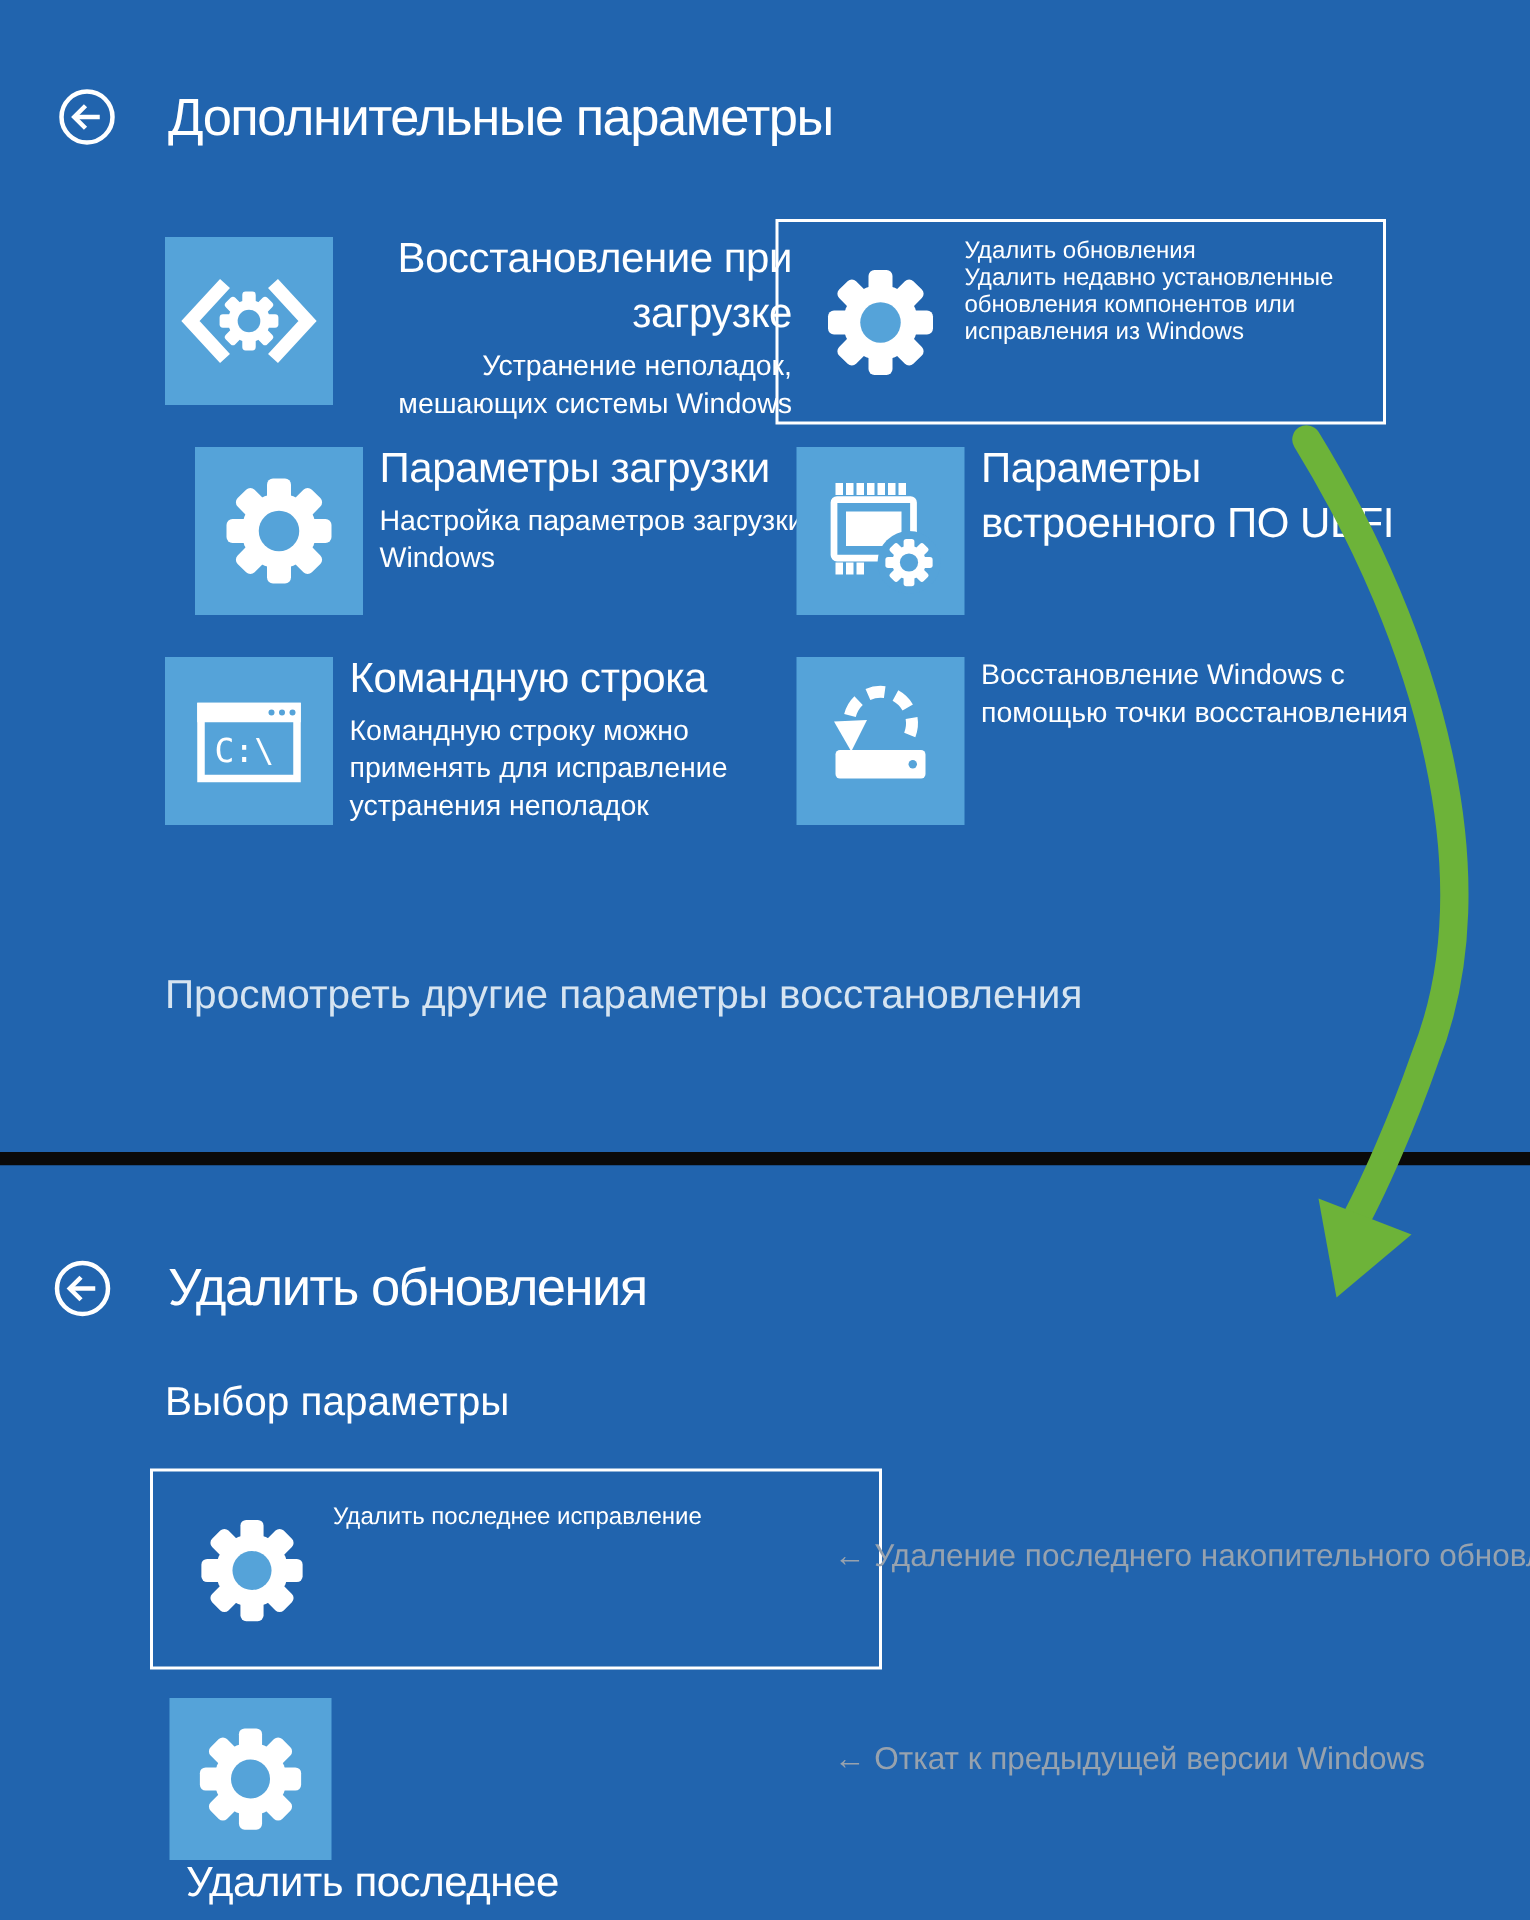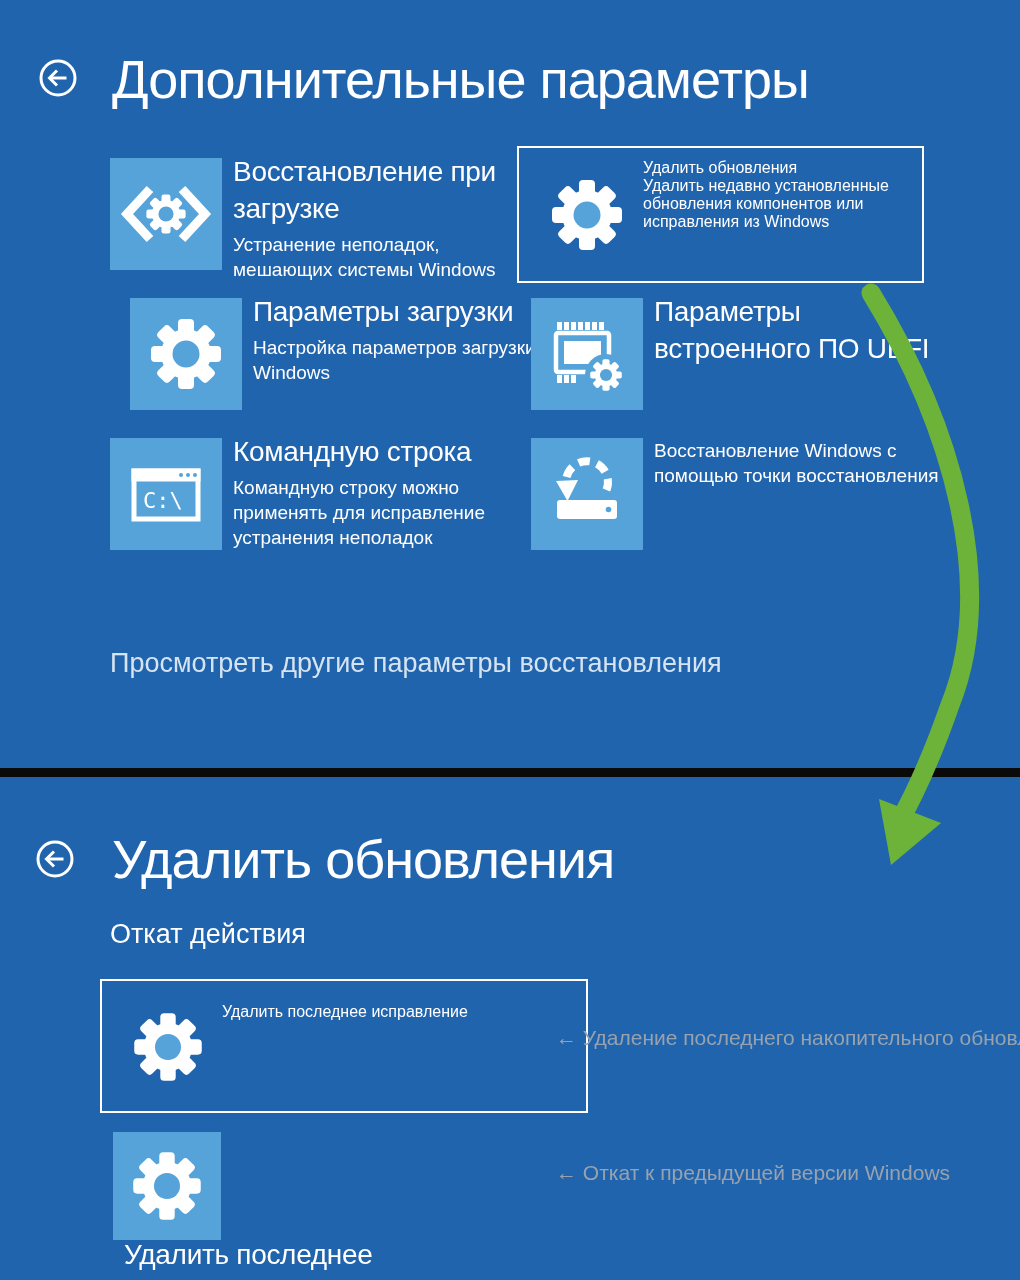--- a/index.html
+++ b/index.html
@@ -8,37 +8,37 @@
   }
   *{margin:0;padding:0;box-sizing:border-box;}
   html,body{background:var(--bg);}
   body{font-family:"Liberation Sans","DejaVu Sans",sans-serif;color:#fff;}
   .stage{position:relative;width:1020px;height:1280px;overflow:hidden;background:var(--bg);}
   .screen{position:absolute;left:0;width:1020px;background:var(--bg);}
   .screen1{top:0;height:768px;}
   .divider{position:absolute;left:0;top:768px;width:1020px;height:9px;background:var(--divider);}
   .screen2{top:777px;height:503px;}
 
-  .h1{position:absolute;font-size:54px;line-height:62px;font-weight:400;letter-spacing:-1px;white-space:nowrap;}
+  .h1{position:absolute;font-size:35px;line-height:62px;font-weight:400;letter-spacing:-1px;white-space:nowrap;}
   .s1-title{left:112px;top:48px;}
   .s2-title{left:112px;top:828px;}
   .back{position:absolute;width:40px;height:40px;cursor:pointer;}
   .s1-back{left:38px;top:58px;}
   .s2-back{left:35px;top:839px;}
 
   .tile{position:absolute;display:flex;align-items:flex-start;cursor:pointer;}
   .tile .icon-box{flex:none;background:var(--tile-icon-bg);}
   .tile .icon-box svg{display:block;width:100%;height:100%;}
   .tile .txt{padding-left:11px;margin-top:-5px;}
   .tile .t-title{font-size:28px;line-height:37px;font-weight:400;letter-spacing:-0.3px;}
   .tile .t-desc{font-size:19px;line-height:25px;margin-top:5px;}
   .icon-112{width:112px;height:112px;}
   .icon-108{width:108px;height:108px;}
 
-  .t-r1l{left:110px;top:158px;} .t-r2l{left:110px;top:298px;padding-left:20px;} .t-r3l{left:110px;top:438px;}
+  .t-r1l{left:110px;top:158px;text-align:right;} .t-r2l{left:110px;top:298px;padding-left:20px;} .t-r3l{left:110px;top:438px;}
   .t-r2r{left:531px;top:298px;} .t-r3r{left:531px;top:438px;}
   .t-r1l .txt,.t-r2l .txt,.t-r3l .txt{width:306px;}
   .t-r2r .txt,.t-r3r .txt{width:300px;}
 
   .tile-box{position:absolute;border:2px solid #fff;display:flex;align-items:flex-start;padding:11px 0 0 12px;cursor:pointer;}
   .box-r1r{left:517px;top:146px;width:407px;height:137px;}
   .box-r1r .txt{width:268px;}
   .box-b1{left:100px;top:979px;width:488px;height:134px;}
   .box-b1 .icon-box{margin-top:1px;}
   .box-b1 .t-title,.t-b2 .t-title{line-height:40px;}
@@ -197,21 +197,21 @@
   <div class="divider"></div>
 
   <div class="screen screen2"></div>
 
   <div class="back s2-back">
     <svg viewBox="0 0 40 40">
         <use href="#sym-back"></use>
       </svg>
   </div>
   <div class="h1 s2-title">Удалить обновления</div>
-  <div class="heading2">Откат действия</div>
+  <div class="heading2">Выбор параметры</div>
 
   <div class="tile-box box-b1">
     <div class="icon-box icon-108">
       <svg viewBox="0 0 112 112">
           <use href="#sym-gear"></use>
         </svg>
     </div>
     <div class="txt">
       <div class="t-title">Удалить последнее исправление</div>
     </div>

